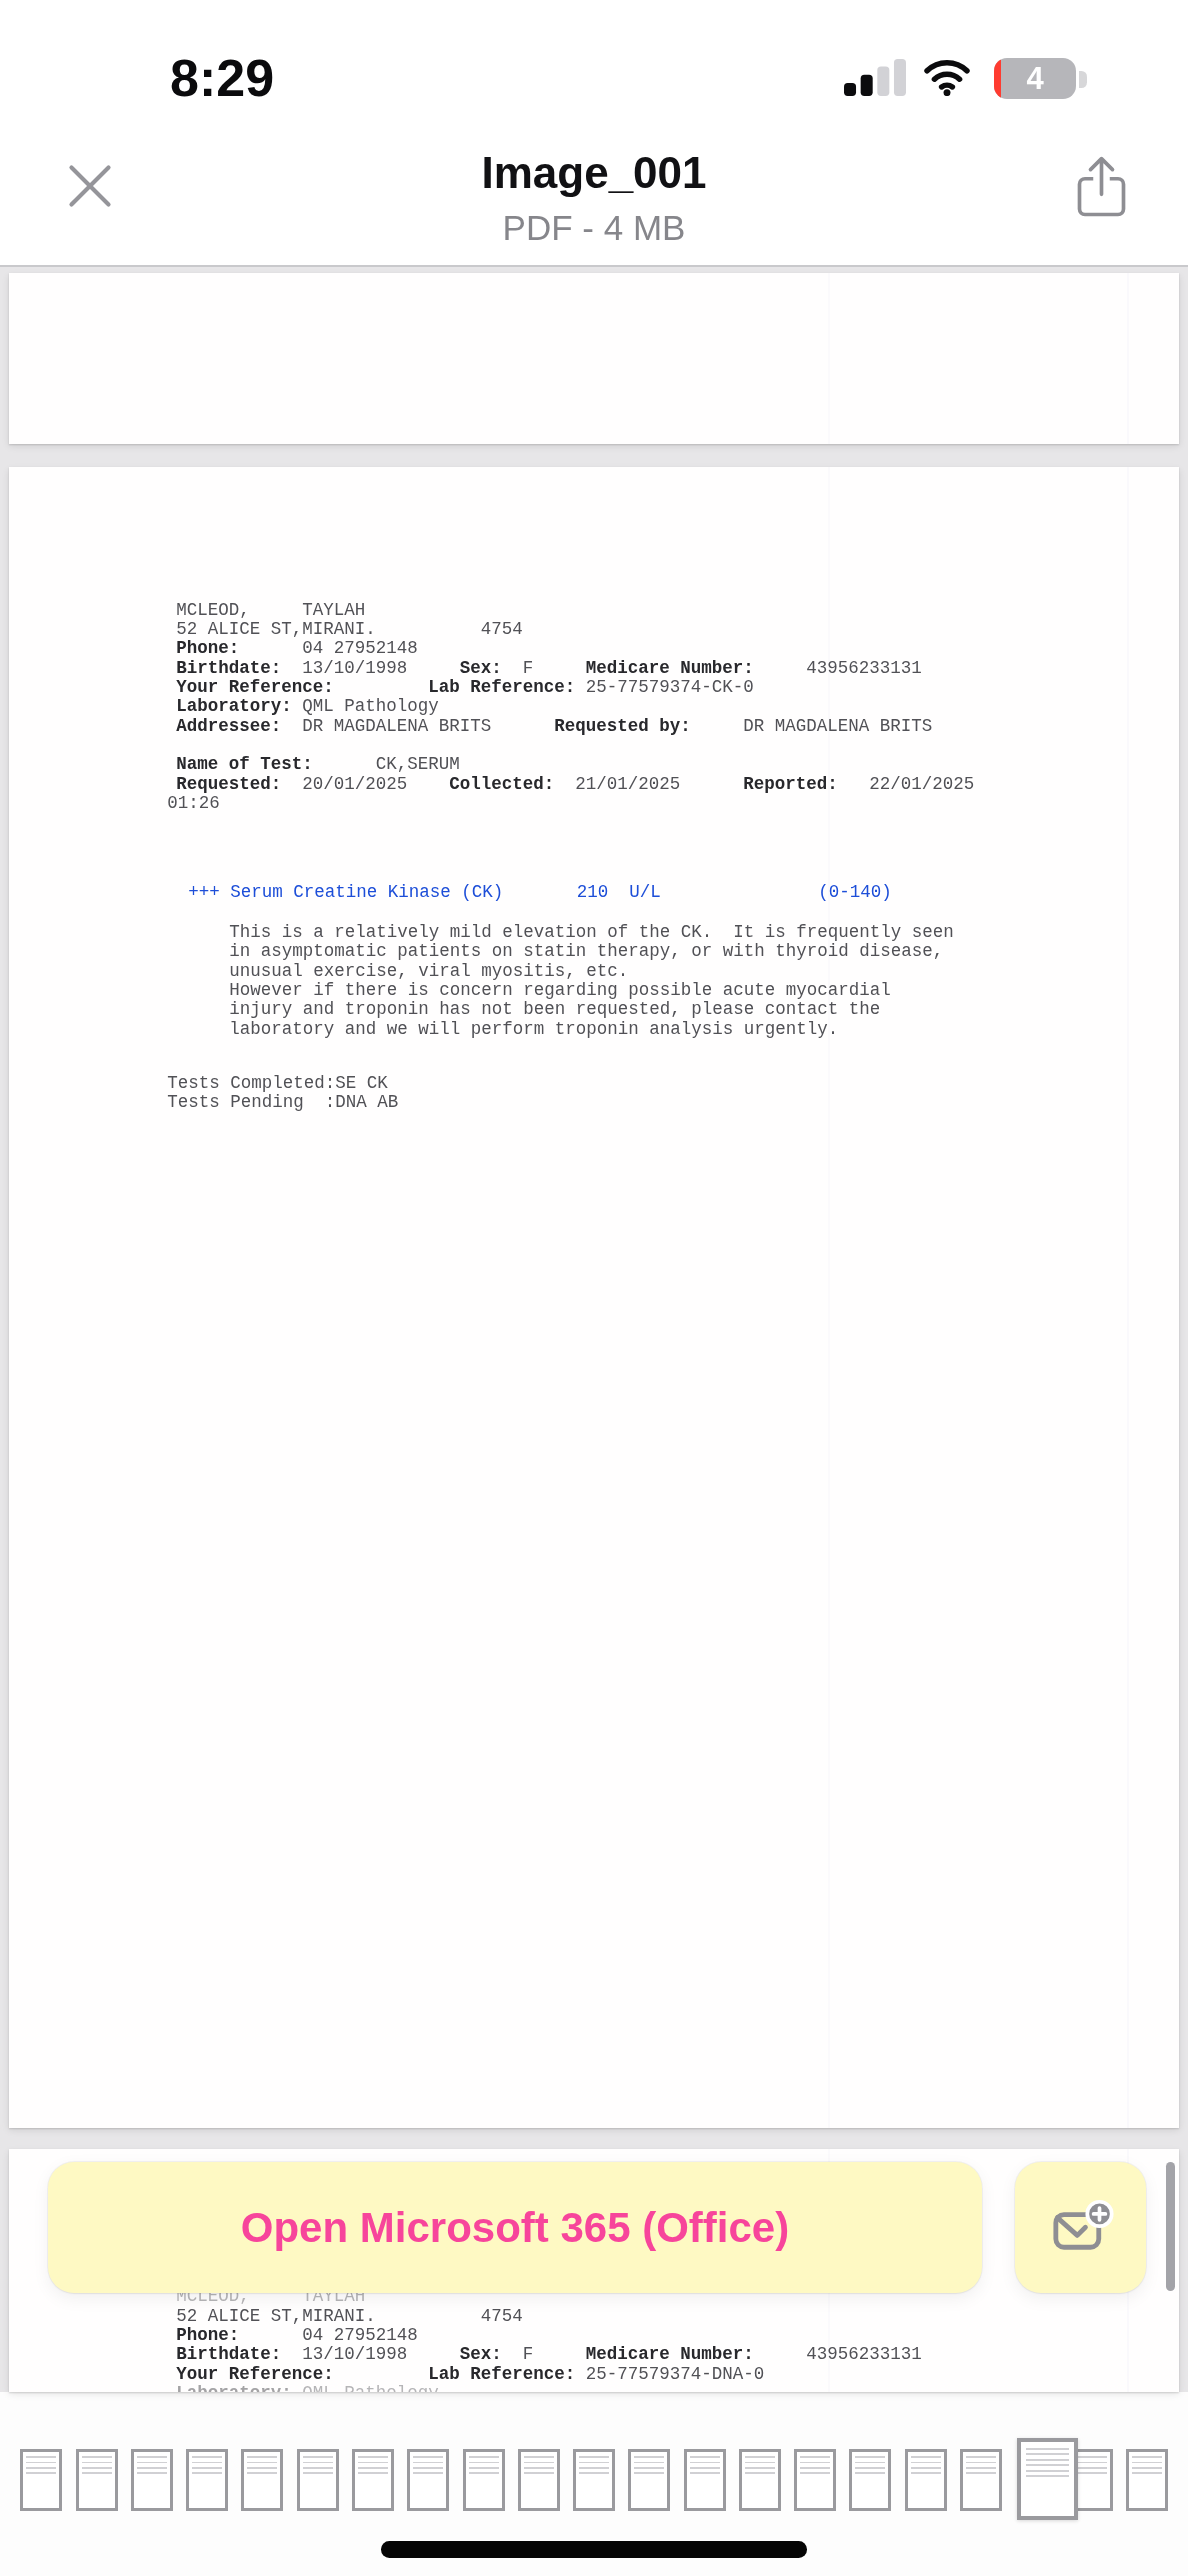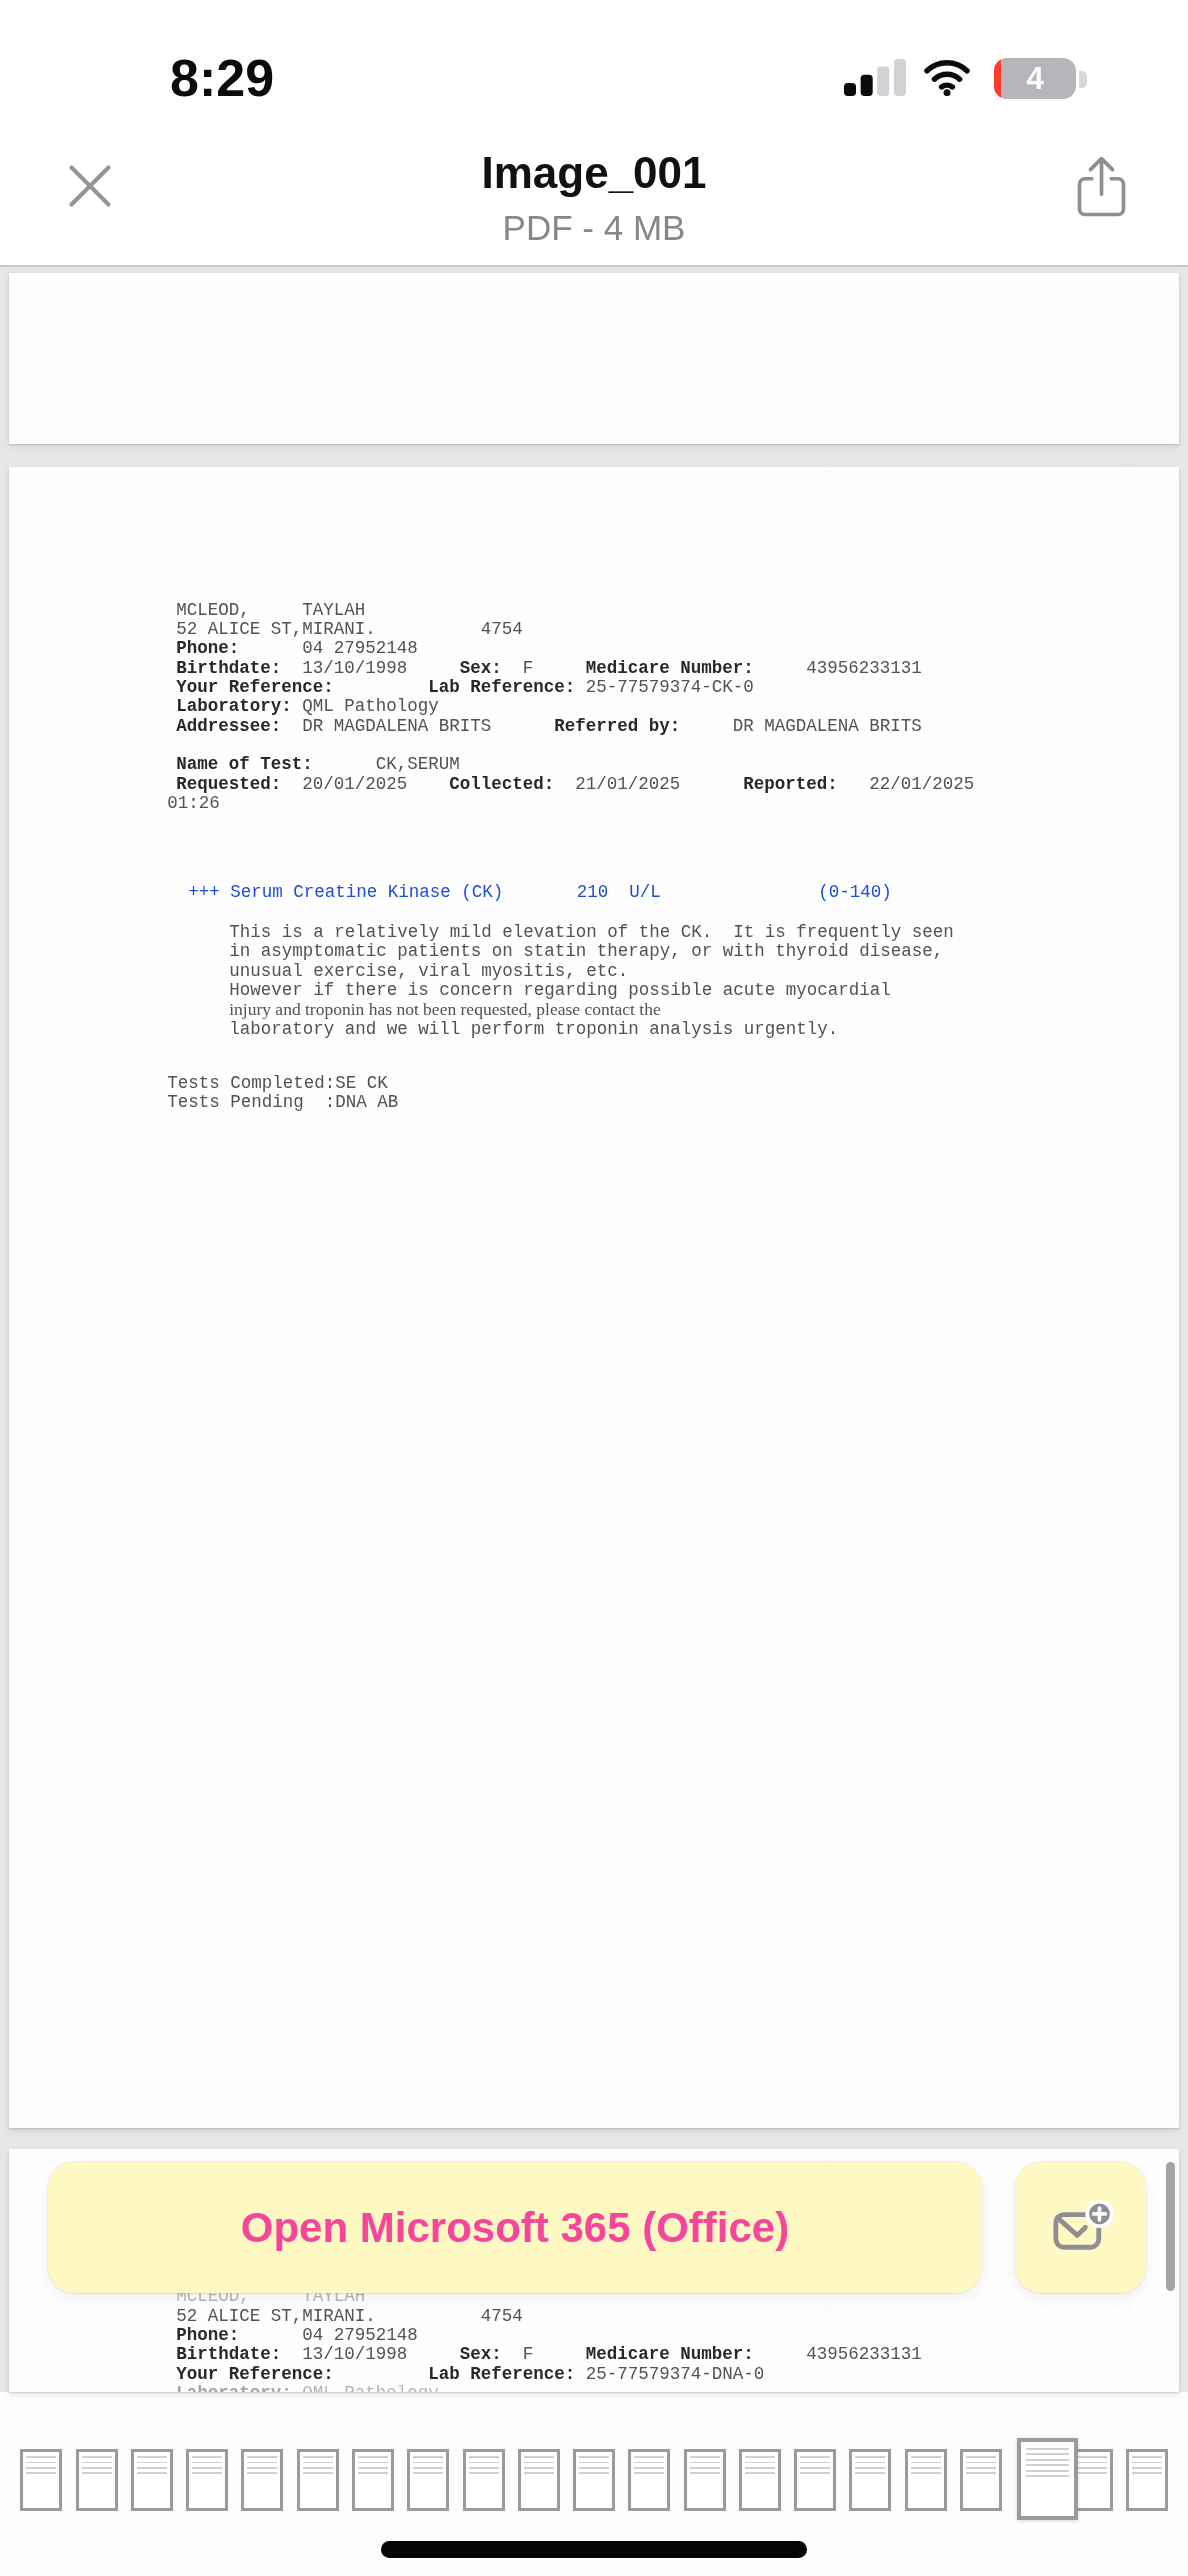--- a/index.html
+++ b/index.html
@@ -113,30 +113,30 @@
       </div>
       <div class="page" style="left: 9.2px; top: 467px; width: 1170px; height: 1661px;">
         <div class="vline" style="left: 819px; top: 0px; height: 1661px; opacity: 0.5; background: rgba(120, 120, 190, 0.05);"></div>
         <div class="vline" style="left: 1118px; top: 0px; height: 1661px; opacity: 0.6; background: rgba(120, 120, 190, 0.06);"></div>
         <div class="docline" style="left: 167px; top: 134px;"><span>MCLEOD,     TAYLAH</span></div>
         <div class="docline" style="left: 167px; top: 153px;"><span>52 ALICE ST,MIRANI.          4754</span></div>
         <div class="docline" style="left: 167px; top: 172px;"><b>Phone:</b><span>      04 27952148</span></div>
         <div class="docline" style="left: 167px; top: 192px;"><b>Birthdate:</b><span>  13/10/1998     </span><b>Sex:</b><span>  F     </span><b>Medicare Number:</b><span>     43956233131</span></div>
         <div class="docline" style="left: 167px; top: 211px;"><b>Your Reference:</b><span>         </span><b>Lab Reference:</b><span> 25-77579374-CK-0</span></div>
         <div class="docline" style="left: 167px; top: 230px;"><b>Laboratory:</b><span> QML Pathology</span></div>
-        <div class="docline" style="left: 167px; top: 250px;"><b>Addressee:</b><span>  DR MAGDALENA BRITS      </span><b>Referred by:</b><span>     DR MAGDALENA BRITS</span></div>
+        <div class="docline" style="left: 167px; top: 250px;"><b>Addressee:</b><span>  DR MAGDALENA BRITS      </span><b>Requested by:</b><span>     DR MAGDALENA BRITS</span></div>
         <div class="docline" style="left: 167px; top: 288px;"><b>Name of Test:</b><span>      CK,SERUM</span></div>
         <div class="docline" style="left: 167px; top: 308px;"><b>Requested:</b><span>  20/01/2025    </span><b>Collected:</b><span>  21/01/2025      </span><b>Reported:</b><span>   22/01/2025</span></div>
         <div class="docline" style="left: 158px; top: 327px;"><span>01:26</span></div>
         <div class="docline lt" style="left: 179px; top: 416px;"><span>+++ Serum Creatine Kinase (CK)       210  U/L               (0-140)</span></div>
         <div class="docline" style="left: 220px; top: 456px;"><span>This is a relatively mild elevation of the CK.  It is frequently seen</span></div>
         <div class="docline" style="left: 220px; top: 475px;"><span>in asymptomatic patients on statin therapy, or with thyroid disease,</span></div>
         <div class="docline" style="left: 220px; top: 495px;"><span>unusual exercise, viral myositis, etc.</span></div>
         <div class="docline" style="left: 220px; top: 514px;"><span>However if there is concern regarding possible acute myocardial</span></div>
-        <div class="docline" style="left: 220px; top: 533px; font-family: Liberation Serif, serif;"><span>injury and troponin has not been requested, please contact the</span></div>
+        <div class="docline" style="left: 220px; top: 533px;"><span>injury and troponin has not been requested, please contact the</span></div>
         <div class="docline" style="left: 220px; top: 553px;"><span>laboratory and we will perform troponin analysis urgently.</span></div>
         <div class="docline" style="left: 158px; top: 607px;"><span>Tests Completed:SE CK</span></div>
         <div class="docline" style="left: 158px; top: 626px;"><span>Tests Pending  :DNA AB</span></div>
       </div>
       <div class="page" style="left: 9.2px; top: 2149px; width: 1170px; height: 243px;">
         <div class="vline" style="left: 819px; top: 0px; height: 243px; opacity: 0.5; background: rgba(120, 120, 190, 0.05);"></div>
         <div class="vline" style="left: 1118px; top: 0px; height: 243px; opacity: 0.6; background: rgba(120, 120, 190, 0.06);"></div>
         <div class="docline faded" style="left: 167px; top: 138px;"><span>MCLEOD,     TAYLAH</span></div>
         <div class="docline" style="left: 167px; top: 158px;"><span>52 ALICE ST,MIRANI.          4754</span></div>
         <div class="docline" style="left: 167px; top: 177px;"><b>Phone:</b><span>      04 27952148</span></div>

